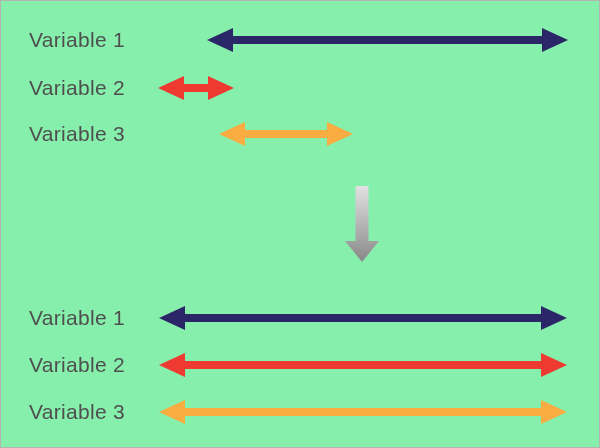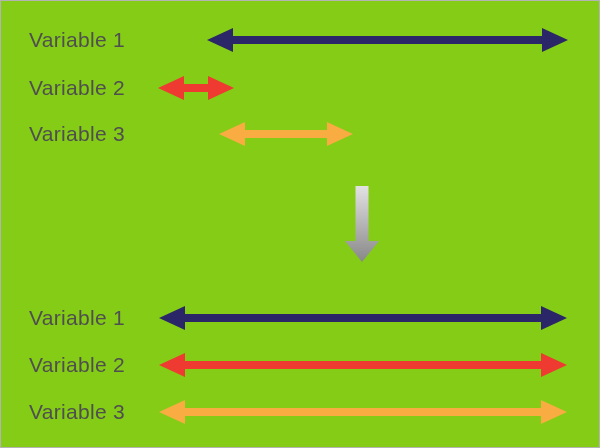--- a/index.html
+++ b/index.html
@@ -65,21 +65,21 @@
   }
   .down-arrow {
     position: absolute;
     left: 344px;
     top: 185px;
   }
 </style>
 </head>
 <body>
 
-<div class="canvas" style="border-color: rgb(179, 179, 179); background: #84cc16;">
+<div class="canvas" style="border-color: rgb(179, 179, 179); background: #86efac;">
 
   <div>
     <div class="row" style="top: 25px;">
       <span class="label" style="color: rgb(79, 79, 79);">Variable 1</span>
       <div class="arrow" style="left: 206px; width: 361px;">
         <span class="head head-left" style="border-right-color: rgb(43, 38, 103);"></span>
         <span class="shaft" style="background: rgb(43, 38, 103);"></span>
         <span class="head head-right" style="border-left-color: rgb(43, 38, 103);"></span>
       </div>
     </div>

